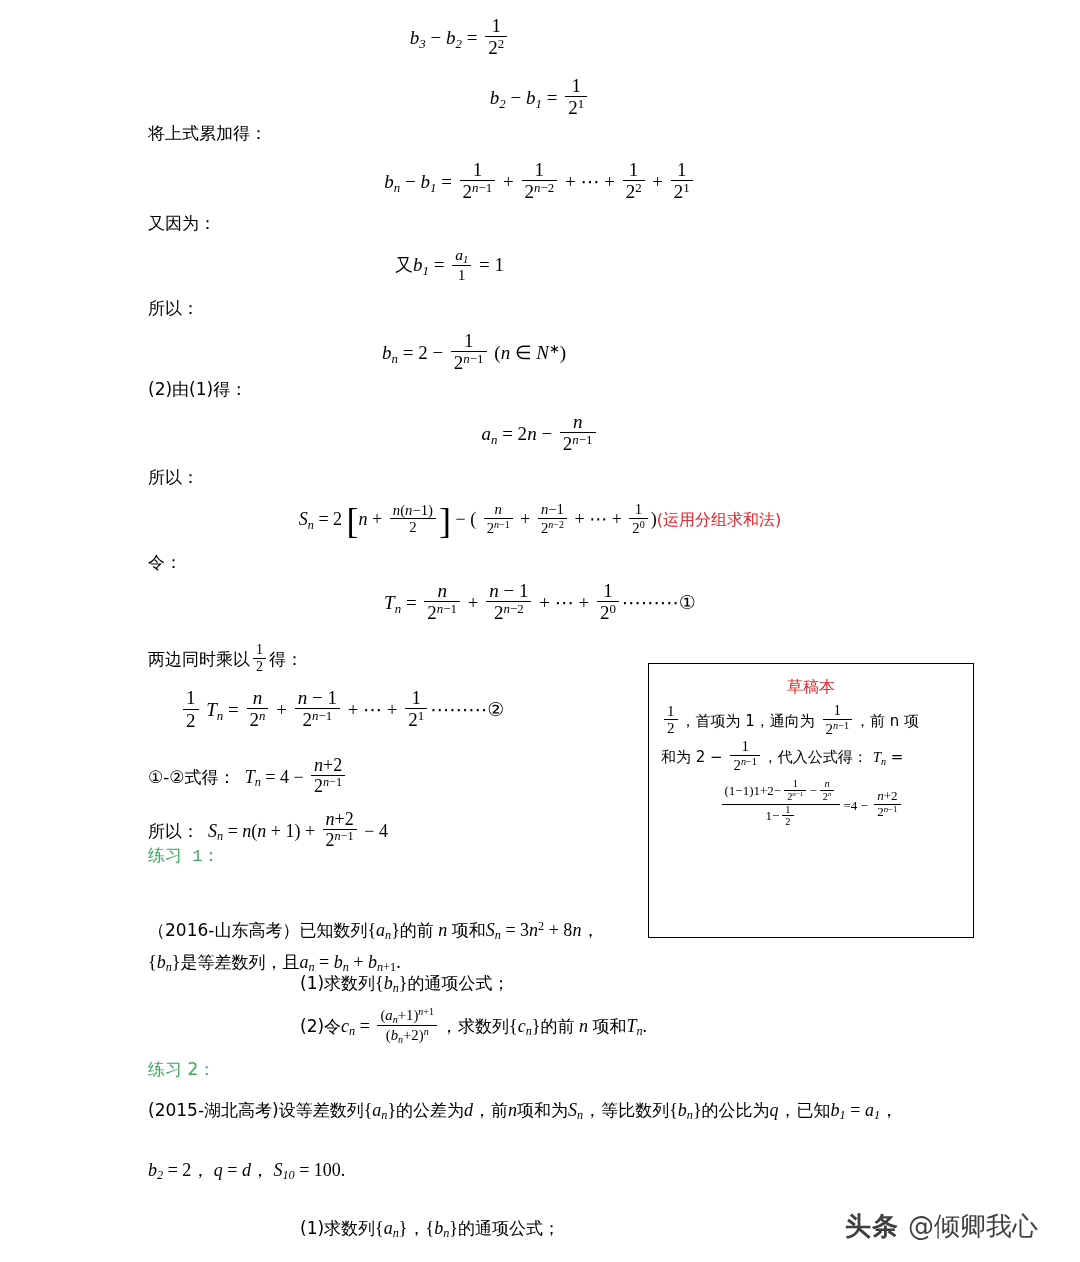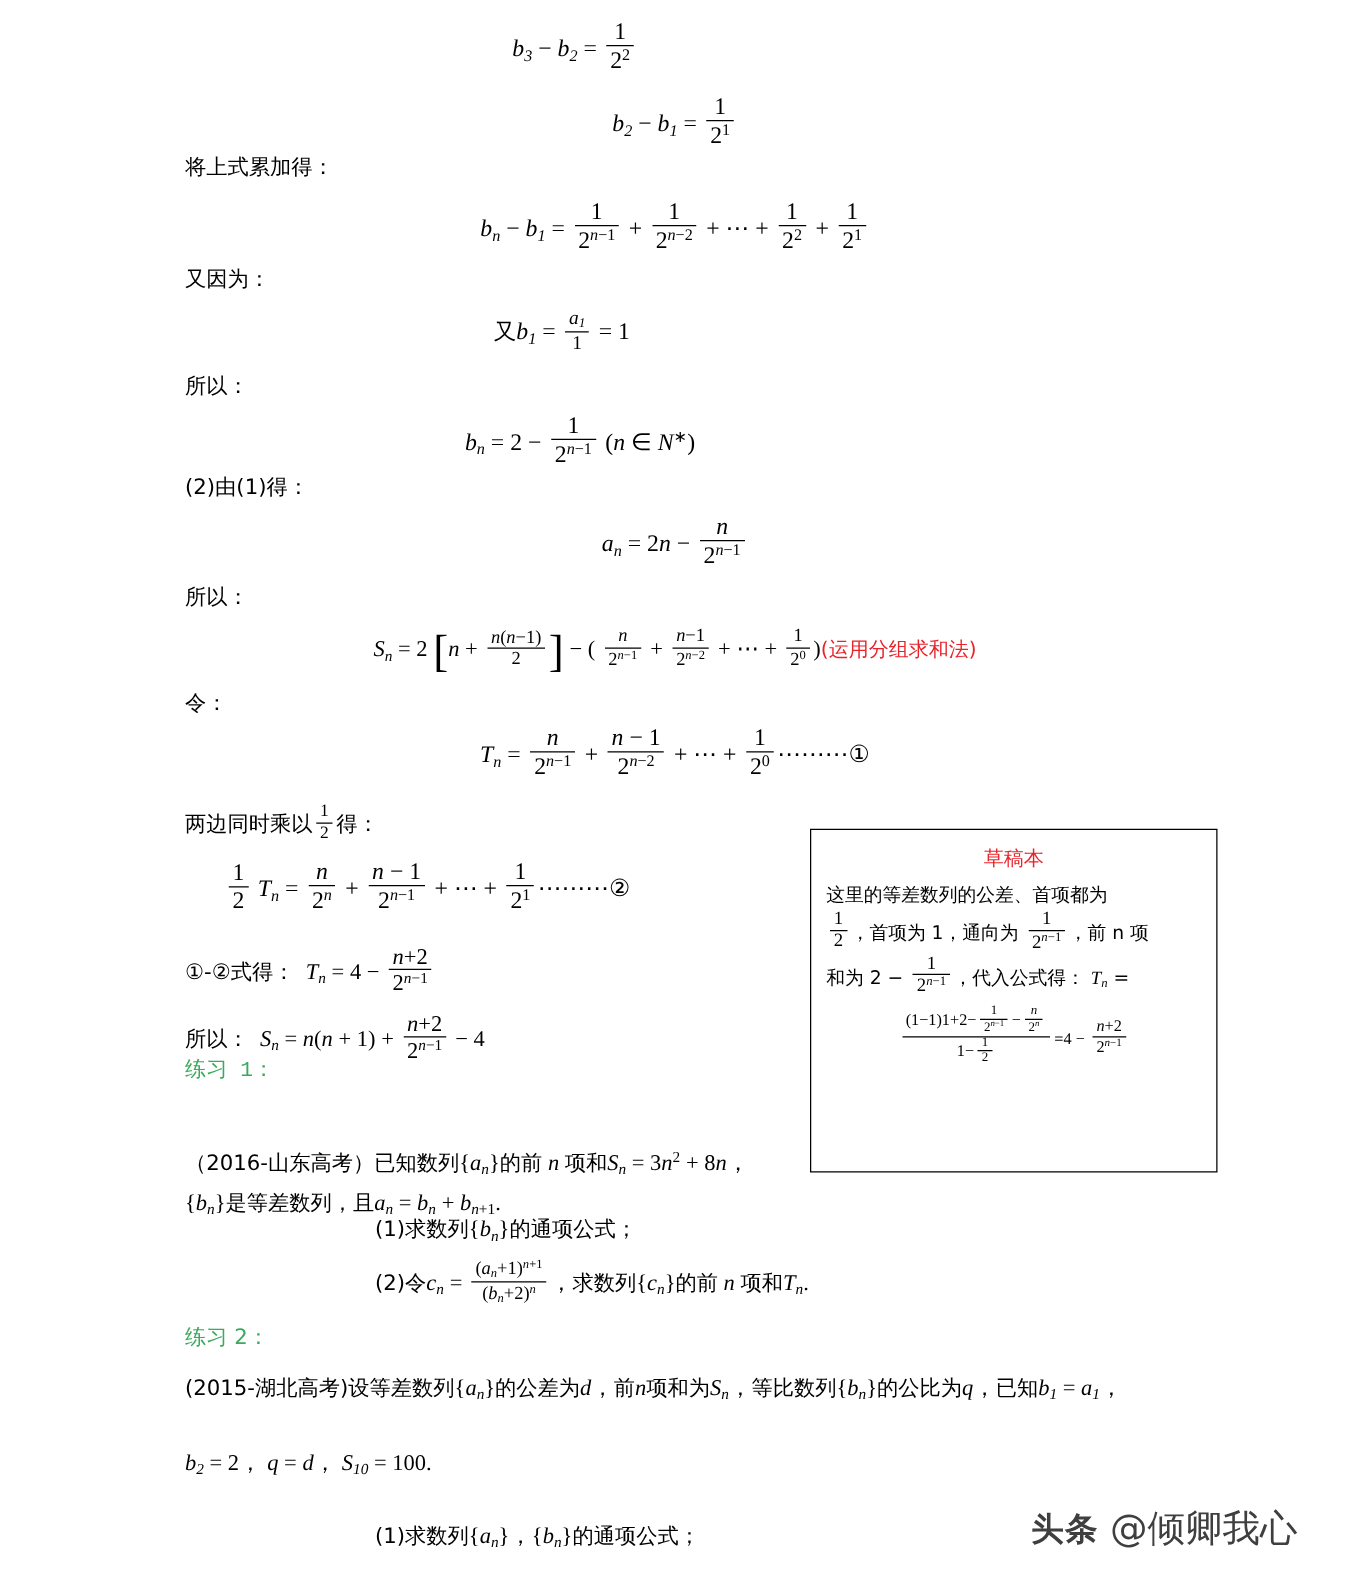--- a/index.html
+++ b/index.html
@@ -95,21 +95,21 @@
     color: #3f3f3f;
     font-family: "DejaVu Sans", sans-serif;
     font-size: 26px;
   }
   .wm-logo {
     display: inline-block;
     font-weight: bold;
     font-size: 26px;
     letter-spacing: 1px;
   }
-  .wm-text { font-size: 30px; }
+  .wm-text { font-size: 26px; }
 
   .cn { font-family: "DejaVu Sans", sans-serif; }
   .ex-head {
     font-family: "DejaVu Sans", sans-serif;
     font-size: 17px;
     color: #3aaa5c;
   }
   .body-text {
     font-family: "Liberation Serif", serif;
     font-size: 18px;
@@ -143,21 +143,21 @@
 
   <div class="row left-label" style="left:40px; top:212px;">又因为：</div>
 
   <div class="row center-eq" style="left:0; top:248px; width:899px;">
     <span class="cn" style="font-size:18px;">又</span><span class="mi">b</span><span class="sub">1</span> =
     <span class="frac small"><span class="num"><span class="mi">a</span><span class="sub">1</span></span><span class="den"><span class="mn">1</span></span></span> = 1
   </div>
 
   <div class="row left-label" style="left:40px; top:297px;">所以：</div>
 
-  <div class="row center-eq" style="left:0; top:333px; width:928px;">
+  <div class="row center-eq" style="left:0; top:333px; width:928px;padding-left:10px;">
     <span class="mi">b</span><span class="subn"><span class="mi">n</span></span> = 2 −
     <span class="frac"><span class="num"><span class="mn">1</span></span><span class="den"><span class="mn">2</span><span class="sup"><span class="mi">n</span>−1</span></span></span>
     (<span class="mi">n</span> ∈ <span class="mi">N</span><span class="sup">∗</span>)
   </div>
 
   <div class="row left-label" style="left:40px; top:378px;">(2)由(1)得：</div>
 
   <div class="row center-eq" style="left:0; top:414px; width:1080px;">
     <span class="mi">a</span><span class="subn"><span class="mi">n</span></span> = 2<span class="mi">n</span> −
     <span class="frac"><span class="num"><span class="mi">n</span></span><span class="den"><span class="mn">2</span><span class="sup"><span class="mi">n</span>−1</span></span></span>
@@ -202,21 +202,20 @@
   </div>
 
   <div class="row" style="left:148px; top:812px; font-size:18px;">
     <span class="cn" style="font-size:17px;">所以：</span>
     <span class="mi">&nbsp;S</span><span class="subn"><span class="mi">n</span></span> = <span class="mi">n</span>(<span class="mi">n</span> + 1) +
     <span class="frac"><span class="num"><span class="mi">n</span>+2</span><span class="den"><span class="mn">2</span><span class="sup"><span class="mi">n</span>−1</span></span></span> − 4
   </div>
 
   <div class="note-box">
     <div class="note-title">草稿本</div>
-    <div class="note-line">这里的等差数列的公差、首项都为</div>
     <div class="note-line" style="line-height:2.0;">
       <span class="frac" style="font-family:'Liberation Serif',serif;"><span class="num">1</span><span class="den">2</span></span>，首项为 1，通向为
       <span class="frac" style="font-family:'Liberation Serif',serif;"><span class="num">1</span><span class="den"><span class="mn">2</span><span class="sup"><span class="mi">n</span>−1</span></span></span>，前 n 项
     </div>
     <div class="note-line" style="line-height:2.0;">
       和为 2 − <span class="frac" style="font-family:'Liberation Serif',serif;"><span class="num">1</span><span class="den"><span class="mn">2</span><span class="sup"><span class="mi">n</span>−1</span></span></span>，代入公式得：
       <span class="mi" style="font-family:'Liberation Serif',serif;">T</span><span class="subn" style="font-family:'Liberation Serif',serif;"><span class="mi">n</span></span> =
     </div>
     <div class="note-line" style="font-family:'Liberation Serif',serif; font-size:13px; margin-top:6px; text-align:center;">
       <span class="frac" style="font-size:13px;">

